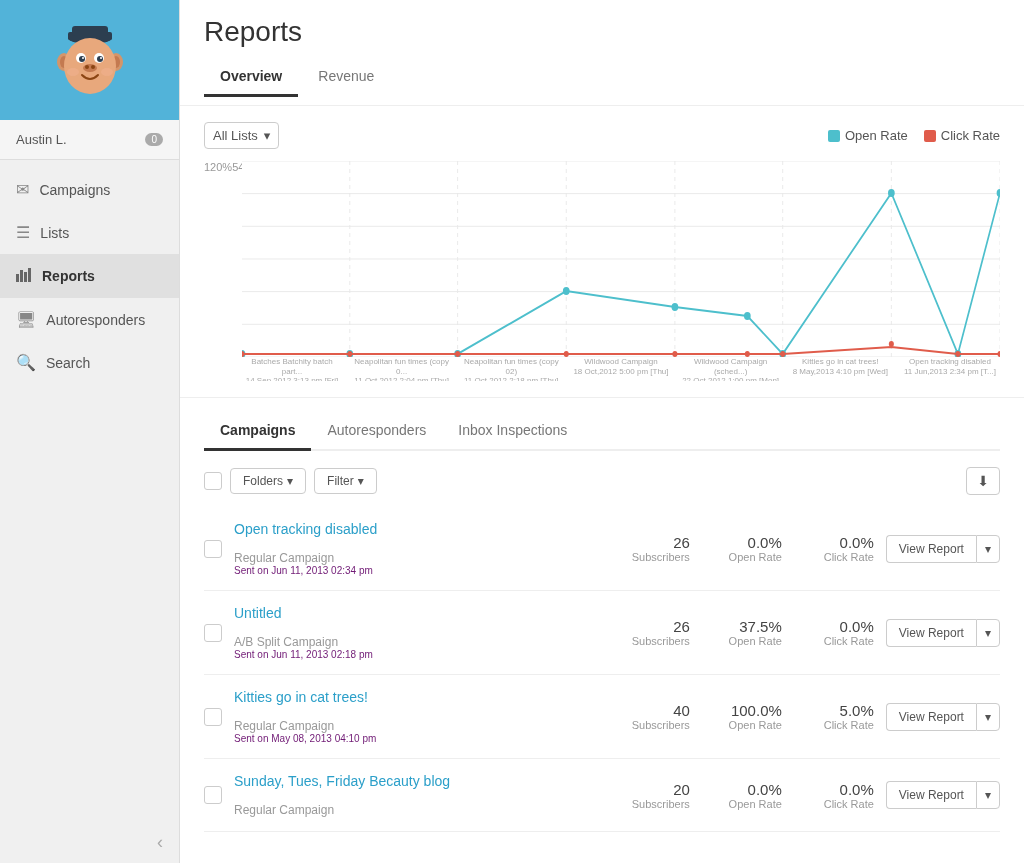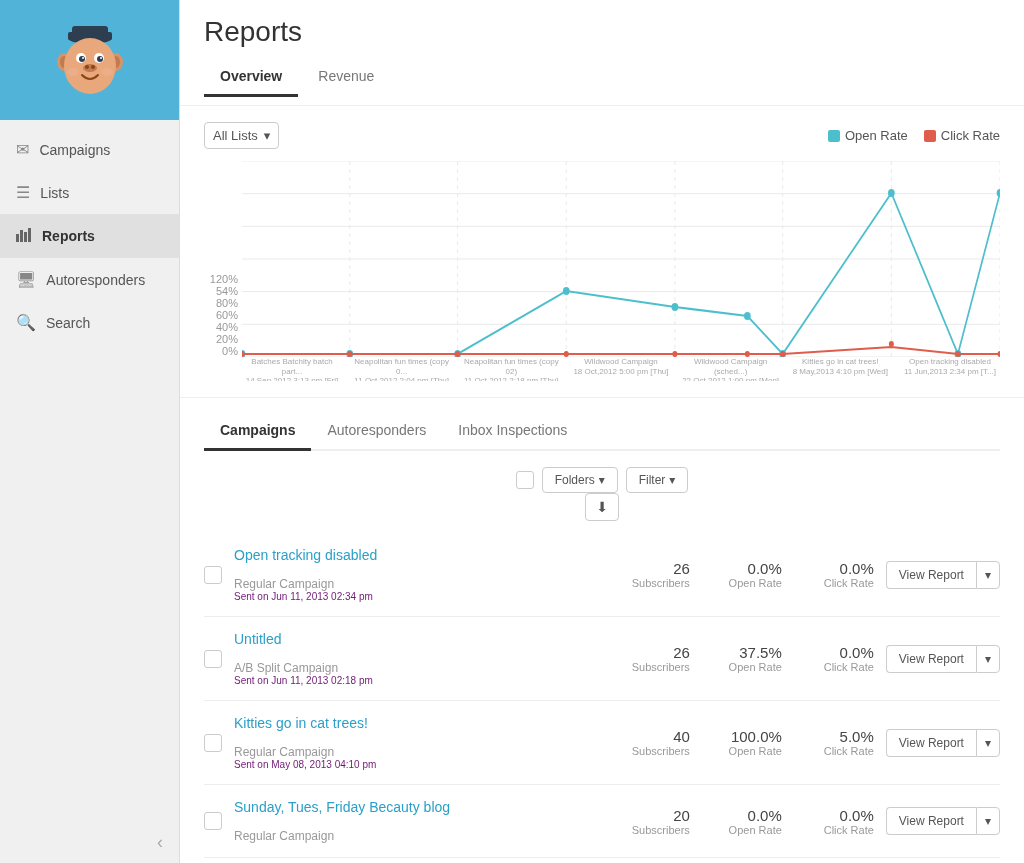--- a/index.html
+++ b/index.html
@@ -152,22 +152,21 @@
       position: relative;
       overflow: hidden;
     }
     .chart-y-labels {
       position: absolute;
       left: 0;
       top: 0;
       bottom: 24px;
       width: 38px;
       display: flex;
-      flex-direction: column;
-      justify-content: flex-end;
+      justify-content: space-between;
       font-size: 11px;
       color: #999;
       text-align: right;
       padding-right: 4px;
     }
     .chart-area {
       position: absolute;
       left: 38px;
       right: 0;
       top: 0;
@@ -211,21 +210,20 @@
     .list-tab.active {
       color: #333;
       font-weight: 600;
       border-bottom: 3px solid #333;
     }
     .list-toolbar {
       display: flex;
       align-items: center;
       justify-content: space-between;
       margin-bottom: 12px;
-      flex-direction: column;
     }
     .list-toolbar-left {
       display: flex;
       align-items: center;
       gap: 8px;
     }
     .checkbox-wrap {
       width: 18px;
       height: 18px;
       border: 1px solid #ccc;
@@ -360,20 +358,24 @@
       <circle cx="37" cy="47" r="2" fill="#8b4513"></circle>
       <circle cx="43" cy="47" r="2" fill="#8b4513"></circle>
 
       <path d="M 32 55 Q 40 63 48 55" stroke="#8b4513" stroke-width="2" fill="none" stroke-linecap="round"></path>
 
       <ellipse cx="23" cy="52" rx="6" ry="4" fill="#f0b090" opacity="0.6"></ellipse>
       <ellipse cx="57" cy="52" rx="6" ry="4" fill="#f0b090" opacity="0.6"></ellipse>
     </svg>
   </div>
 
+  <div class="sidebar-user">
+    <span>Austin L.</span>
+    <span class="sidebar-badge">0</span>
+  </div>
 
   <div class="sidebar-nav">
     <div class="sidebar-item">
       <span class="icon">✉</span>
       <span>Campaigns</span>
     </div>
     <div class="sidebar-item">
       <span class="icon">☰</span>
       <span>Lists</span>
     </div>

